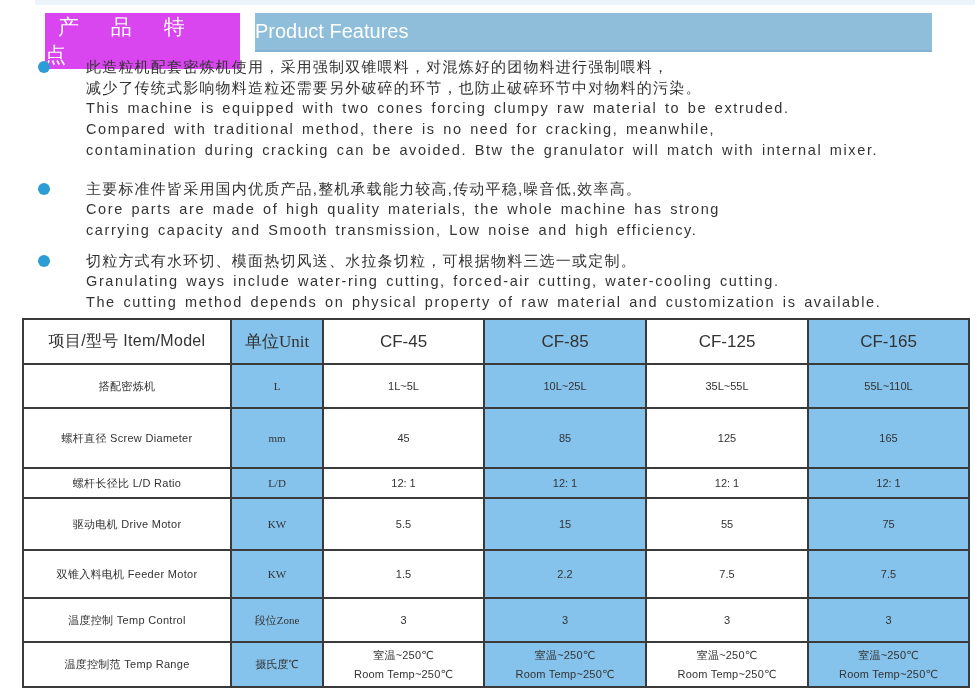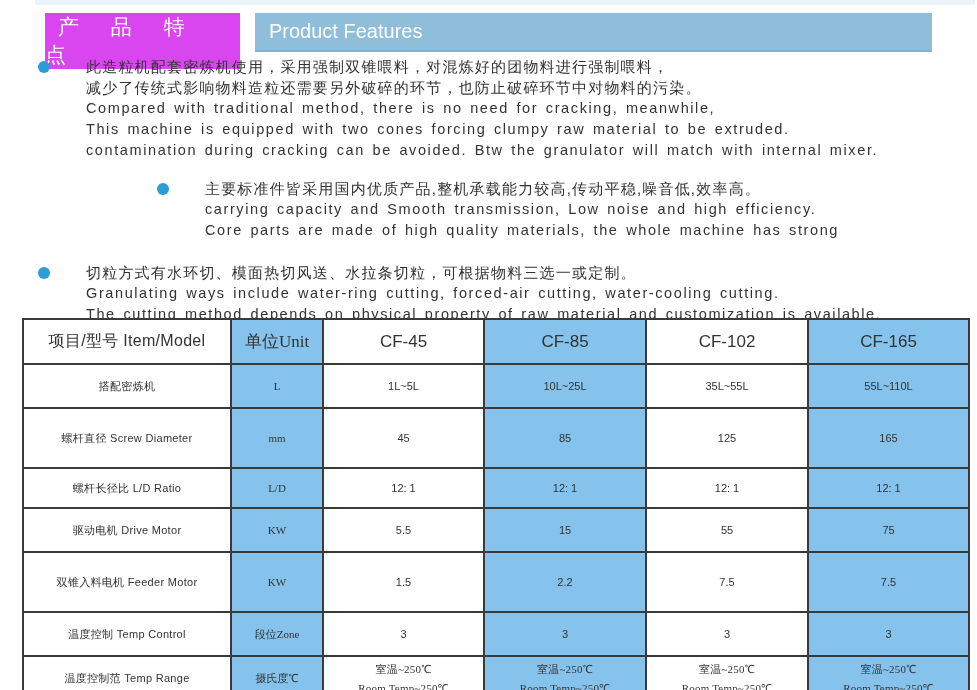--- a/index.html
+++ b/index.html
@@ -16,27 +16,27 @@
   .title-cn{
     position:absolute;left:45px;top:13px;width:195px;height:56px;
     background:#d946ef;color:#ffffff;
     display:flex;align-items:center;justify-content:center;
     font-size:21px;letter-spacing:13px;text-indent:13px;
   }
   .title-en{
     position:absolute;left:255px;top:13px;width:677px;height:39px;
     background:#8fbeda;color:#ffffff;
     display:flex;align-items:center;
-    font-size:20px;padding-left:14px;box-sizing:border-box;
+    font-size:20px;box-sizing:border-box;
     border-bottom:2px solid #82b2d0;
   }
   .bullets{position:absolute;left:38px;top:56px;width:920px;}
   .bullet-group{display:flex;align-items:flex-start;gap:28px;}
   .bullet-group.g1{margin-bottom:17px;}
-  .bullet-group.g2{margin-bottom:21px;justify-content:center;}
+  .bullet-group.g2{margin-bottom:9px;}
   .dot{
     width:12px;height:12px;border-radius:50%;
     background:#2e9dd6;margin:5px 8px 0 0;flex:none;
   }
   .line-cn{font-size:15px;line-height:21px;letter-spacing:1.2px;white-space:nowrap;}
   .line-en{font-size:14.5px;line-height:21px;letter-spacing:1.6px;word-spacing:2px;white-space:nowrap;}
   table.spec{
     position:absolute;left:22px;top:318px;
     border-collapse:collapse;table-layout:fixed;
     background:#ffffff;
@@ -47,51 +47,51 @@
     text-align:center;vertical-align:middle;
     font-size:11px;padding:0;overflow:hidden;
   }
   td.c-item{text-align:left;padding-left:10px;font-size:15.5px;letter-spacing:0.3px;}
   td.blue{background:#85c3ec;}
   td.c-unit{font-size:15px;font-family:Liberation Serif, serif;}
   tr.hdr td{font-size:17px;}
   tr.hdr td.c-item{font-size:16px;}
   td.c-range{
     text-align:left;padding:2px 4px 2px 7px;
-    font-size:14.5px;line-height:19px;letter-spacing:0.2px;font-family:Liberation Serif, serif;
+    font-size:14.5px;line-height:19px;letter-spacing:0.2px;
   }
   .rng-line{white-space:nowrap;}
 </style>
 </head>
 <body>
 
 <div class="top-strip"></div>
 
 <div class="title-cn">产 品 特 点</div>
 <div class="title-en">Product Features</div>
 
 <div class="bullets">
 
   <div class="bullet-group g1">
     <span class="dot"></span>
     <div>
       <div class="line-cn">此造粒机配套密炼机使用，采用强制双锥喂料，对混炼好的团物料进行强制喂料，</div>
       <div class="line-cn">减少了传统式影响物料造粒还需要另外破碎的环节，也防止破碎环节中对物料的污染。</div>
+      <div class="line-en">This machine is equipped with two cones forcing clumpy raw material to be extruded.</div>
       <div class="line-en">Compared with traditional method, there is no need for cracking, meanwhile,</div>
-      <div class="line-en">This machine is equipped with two cones forcing clumpy raw material to be extruded.</div>
       <div class="line-en">contamination during cracking can be avoided. Btw the granulator will match with internal mixer.</div>
     </div>
   </div>
 
   <div class="bullet-group g2">
     <span class="dot"></span>
     <div>
       <div class="line-cn">主要标准件皆采用国内优质产品,整机承载能力较高,传动平稳,噪音低,效率高。</div>
+      <div class="line-en">Core parts are made of high quality materials, the whole machine has strong</div>
       <div class="line-en">carrying capacity and Smooth transmission, Low noise and high efficiency.</div>
-      <div class="line-en">Core parts are made of high quality materials, the whole machine has strong</div>
     </div>
   </div>
 
   <div class="bullet-group g3">
     <span class="dot"></span>
     <div>
       <div class="line-cn">切粒方式有水环切、模面热切风送、水拉条切粒，可根据物料三选一或定制。</div>
       <div class="line-en">Granulating ways include water-ring cutting, forced-air cutting, water-cooling cutting.</div>
       <div class="line-en">The cutting method depends on physical property of raw material and customization is available.</div>
     </div>
@@ -107,56 +107,56 @@
     <col style="width:162px">
       <col style="width:162px">
       <col style="width:161px">
   </colgroup>
   <tbody>
     <tr class="hdr" style="height:45px">
       <td class="c-item">项目/型号 Item/Model</td>
       <td class="c-unit blue">单位Unit</td>
       <td>CF-45</td>
       <td class="blue">CF-85</td>
-      <td>CF-102</td>
+      <td>CF-125</td>
       <td class="blue">CF-165</td>
     </tr>
     <tr style="height:44px">
       <td class="c-item">搭配密炼机</td>
       <td class="c-unit blue">L</td>
       <td>1L~5L</td>
       <td class="blue">10L~25L</td>
       <td>35L~55L</td>
       <td class="blue">55L~110L</td>
     </tr>
     <tr style="height:60px">
       <td class="c-item">螺杆直径 Screw Diameter</td>
       <td class="c-unit blue">mm</td>
       <td>45</td>
       <td class="blue">85</td>
       <td>125</td>
       <td class="blue">165</td>
     </tr>
-    <tr style="height:40px">
+    <tr style="height:30px">
       <td class="c-item">螺杆长径比 L/D Ratio</td>
       <td class="c-unit blue">L/D</td>
       <td>12: 1</td>
       <td class="blue">12: 1</td>
       <td>12: 1</td>
       <td class="blue">12: 1</td>
     </tr>
-    <tr style="height:44px">
+    <tr style="height:52px">
       <td class="c-item">驱动电机 Drive Motor</td>
       <td class="c-unit blue">KW</td>
       <td>5.5</td>
       <td class="blue">15</td>
       <td>55</td>
       <td class="blue">75</td>
     </tr>
-    <tr style="height:60px">
+    <tr style="height:48px">
       <td class="c-item">双锥入料电机 Feeder Motor</td>
       <td class="c-unit blue">KW</td>
       <td>1.5</td>
       <td class="blue">2.2</td>
       <td>7.5</td>
       <td class="blue">7.5</td>
     </tr>
     <tr style="height:44px">
       <td class="c-item">温度控制 Temp Control</td>
       <td class="c-unit blue">段位Zone</td>

